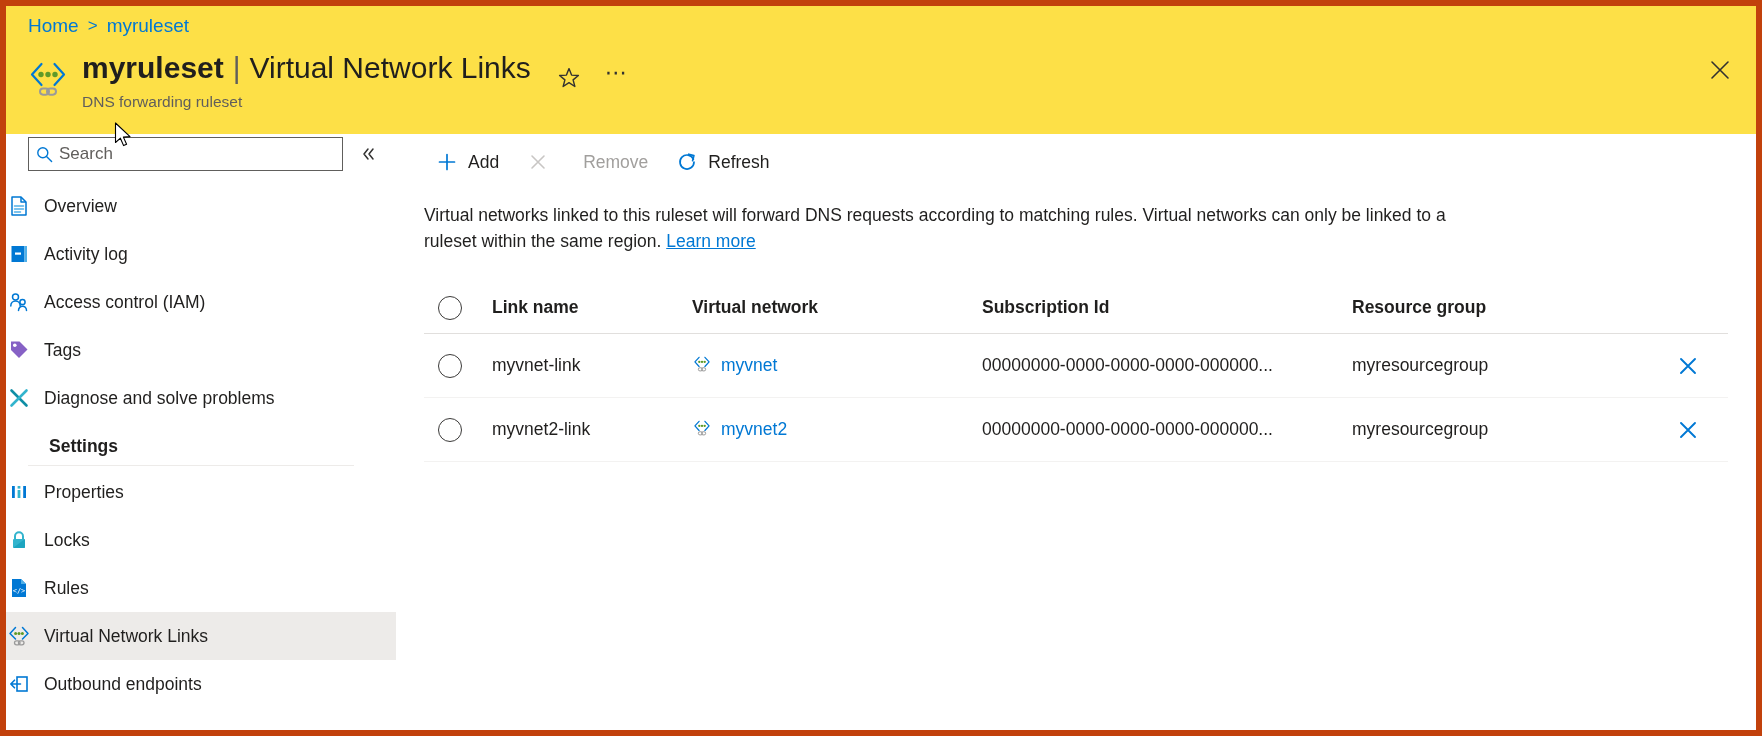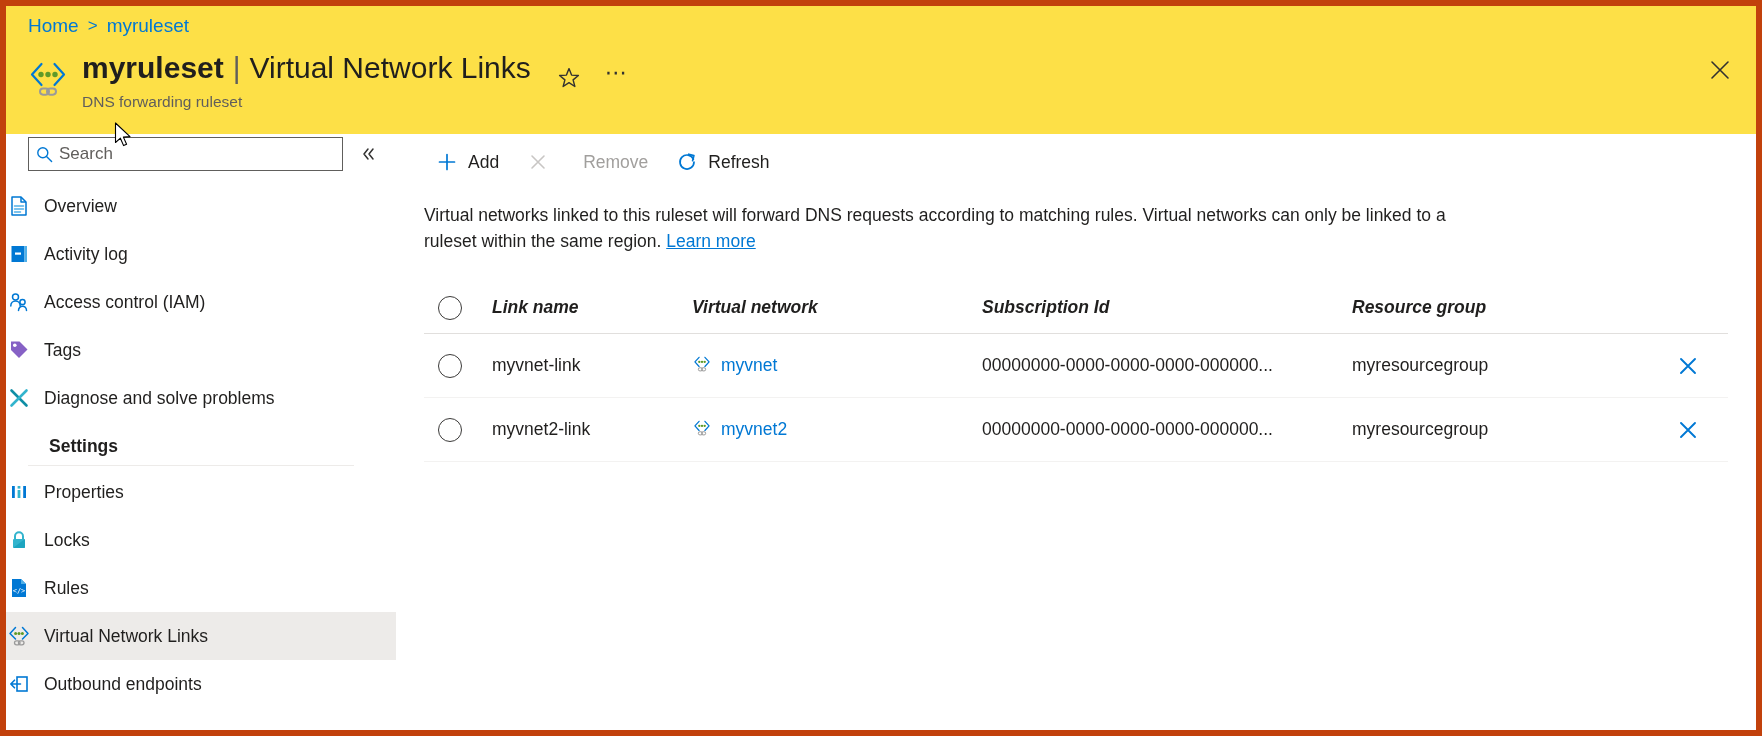--- a/index.html
+++ b/index.html
@@ -243,21 +243,20 @@
     max-width: 1330px;
   }
   .grid-row {
     display: flex;
     align-items: center;
     height: 64px;
   }
   .grid-head {
     height: 52px;
     border-bottom: 1px solid #e1dfdd;
-    font-style: italic;
   }
   .grid-body-row {
     border-bottom: 1px solid #f3f2f1;
   }
   .c-check {
     width: 68px;
     flex: 0 0 auto;
     display: flex;
     align-items: center;
     padding-left: 14px;

